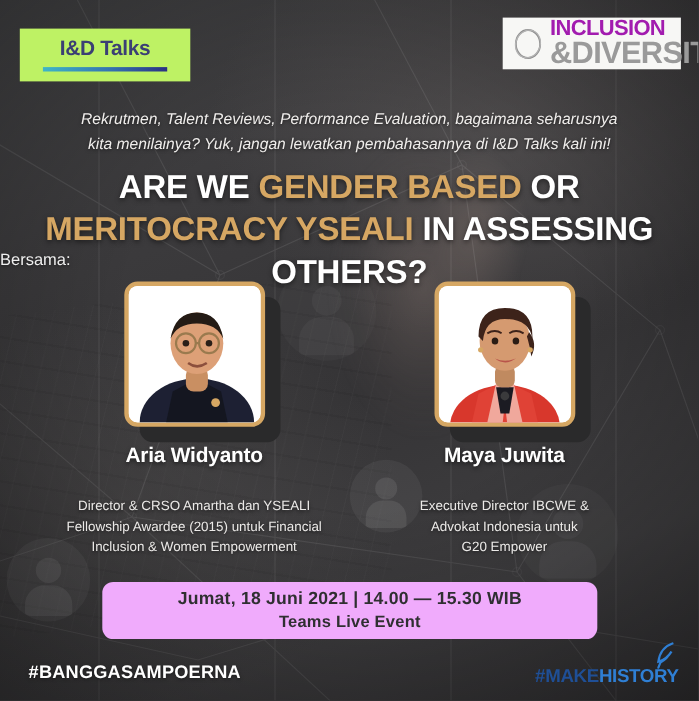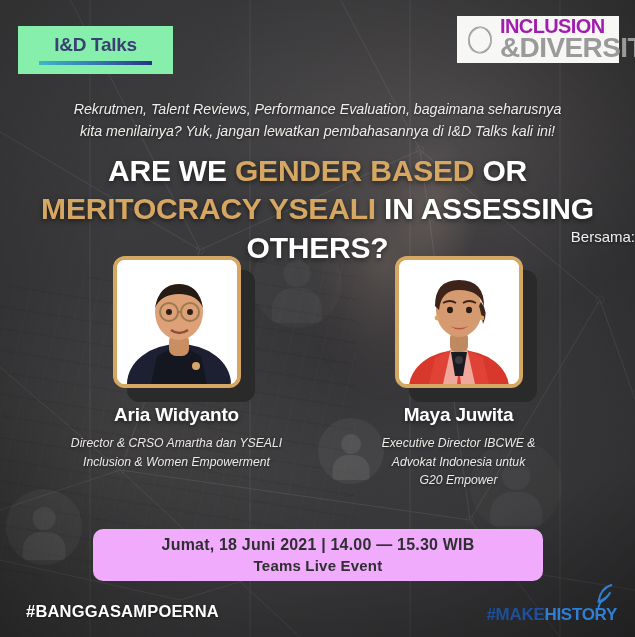--- a/index.html
+++ b/index.html
@@ -87,21 +87,21 @@
     background: rgba(255,255,255,0.085);
   }
 
   
   .idtalks-box {
     position: absolute;
     left: 18px;
     top: 26px;
     width: 155px;
     height: 48px;
-    background: #86efac;
+    background: #bef264;
     display: flex;
     flex-direction: column;
     align-items: center;
     justify-content: center;
   }
   .idtalks-text {
     font-size: 19px;
     font-weight: bold;
     color: #3b3f74;
     letter-spacing: -0.3px;
@@ -177,21 +177,21 @@
     padding: 0 22px;
     box-sizing: border-box;
     text-shadow: 0 2px 5px rgba(0,0,0,0.5);
   }
   .headline .gold { color: #d6a763; text-align: right; }
 
   .bersama {
     position: absolute;
     left: 0; right: 0;
     top: 228px;
-    text-align: right;
+    text-align: left;
     font-size: 15px;
     color: #efefef;
     text-shadow: 0 1px 3px rgba(0,0,0,0.5);
   }
 
   
   .speakers {
     position: absolute;
     left: 0; right: 0;
     top: 256px;
@@ -231,23 +231,22 @@
 
   .speaker-name {
     margin-top: 16px;
     font-size: 19px;
     font-weight: bold;
     color: #ffffff;
     letter-spacing: -0.2px;
     text-shadow: 0 2px 4px rgba(0,0,0,0.5);
   }
   .speaker-title {
-    margin-top: 8px;
+    margin-top: 25px;
     font-size: 12.2px;
-    font-style: italic;
     line-height: 1.52;
     color: #eceae8;
     text-shadow: 0 1px 3px rgba(0,0,0,0.5);
   }
   .speaker-title div { white-space: nowrap; }
   .speaker.left .speaker-title { width: 250px; margin-left: -40px; }
   .speaker.right .speaker-title { width: 220px; margin-left: -25px; }
 
   
   .date-banner {
@@ -412,20 +411,21 @@
             <circle cx="52" cy="52" r="3" fill="#2a1f18"></circle>
             <circle cx="73" cy="52" r="3" fill="#2a1f18"></circle>
             <path d="M54 70 Q62 76 71 70" stroke="#8c4f3c" stroke-width="2.4" fill="none"></path>
             <circle cx="79" cy="106" r="4" fill="#d6a763"></circle>
           </svg>
         </div>
       </div>
       <div class="speaker-name">Aria Widyanto</div>
       <div class="speaker-title">
         <div>Director &amp; CRSO Amartha dan YSEALI</div>
+        <div>Fellowship Awardee (2015) untuk Financial</div>
         <div>Inclusion &amp; Women Empowerment</div>
       </div>
     </div>
 
     <div class="speaker right">
       <div class="photo-wrap">
         <div class="photo-shadow"></div>
         <div class="photo-frame">
           <svg viewBox="0 0 120 124">
             <rect width="120" height="124" fill="#ffffff"></rect>

